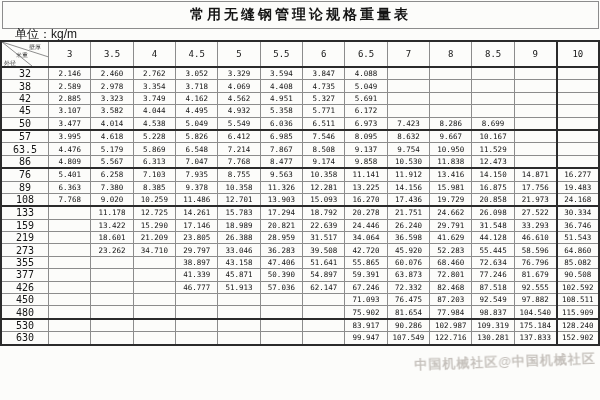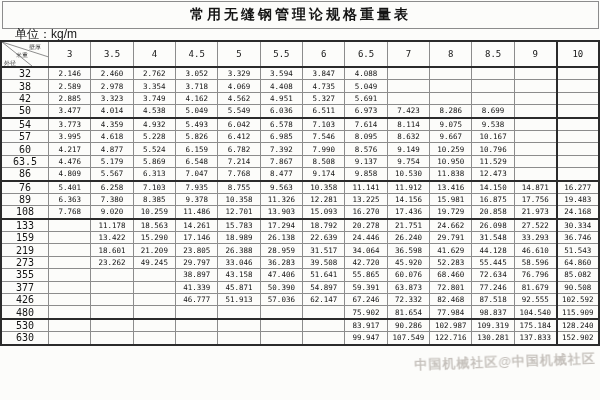--- a/index.html
+++ b/index.html
@@ -131,81 +131,65 @@
           <td>4.562</td>
           <td>4.951</td>
           <td>5.327</td>
           <td>5.691</td>
           <td></td>
           <td></td>
           <td></td>
           <td></td>
           <td class="col-last"></td>
         </tr>
+        <tr>
+          <td class="rowhead">45</td>
+          <td>3.107</td>
+          <td>3.582</td>
+          <td>4.044</td>
+          <td>4.495</td>
+          <td>4.932</td>
+          <td>5.358</td>
+          <td>5.771</td>
+          <td>6.172</td>
+          <td></td>
+          <td></td>
+          <td></td>
+          <td></td>
+          <td class="col-last"></td>
+        </tr>
         <tr class="group-end">
           <td class="rowhead">50</td>
           <td>3.477</td>
           <td>4.014</td>
           <td>4.538</td>
           <td>5.049</td>
           <td>5.549</td>
           <td>6.036</td>
           <td>6.511</td>
           <td>6.973</td>
           <td>7.423</td>
           <td>8.286</td>
           <td>8.699</td>
           <td></td>
           <td class="col-last"></td>
         </tr>
         <tr>
-          <td class="rowhead">54</td>
-          <td>3.773</td>
-          <td>4.359</td>
-          <td>4.932</td>
-          <td>5.493</td>
-          <td>6.042</td>
-          <td>6.578</td>
-          <td>7.103</td>
-          <td>7.614</td>
-          <td>8.114</td>
-          <td>9.075</td>
-          <td>9.538</td>
-          <td></td>
-          <td class="col-last"></td>
-        </tr>
-        <tr>
           <td class="rowhead">57</td>
           <td>3.995</td>
           <td>4.618</td>
           <td>5.228</td>
           <td>5.826</td>
           <td>6.412</td>
           <td>6.985</td>
           <td>7.546</td>
           <td>8.095</td>
           <td>8.632</td>
           <td>9.667</td>
           <td>10.167</td>
-          <td></td>
-          <td class="col-last"></td>
-        </tr>
-        <tr>
-          <td class="rowhead">60</td>
-          <td>4.217</td>
-          <td>4.877</td>
-          <td>5.524</td>
-          <td>6.159</td>
-          <td>6.782</td>
-          <td>7.392</td>
-          <td>7.990</td>
-          <td>8.576</td>
-          <td>9.149</td>
-          <td>10.259</td>
-          <td>10.796</td>
           <td></td>
           <td class="col-last"></td>
         </tr>
         <tr>
           <td class="rowhead">63.5</td>
           <td>4.476</td>
           <td>5.179</td>
           <td>5.869</td>
           <td>6.548</td>
           <td>7.214</td>
@@ -279,40 +263,40 @@
           <td>17.436</td>
           <td>19.729</td>
           <td>20.858</td>
           <td>21.973</td>
           <td class="col-last">24.168</td>
         </tr>
         <tr>
           <td class="rowhead">133</td>
           <td></td>
           <td>11.178</td>
-          <td>18.563</td>
+          <td>12.725</td>
           <td>14.261</td>
           <td>15.783</td>
           <td>17.294</td>
           <td>18.792</td>
           <td>20.278</td>
           <td>21.751</td>
           <td>24.662</td>
           <td>26.098</td>
           <td>27.522</td>
           <td class="col-last">30.334</td>
         </tr>
         <tr>
           <td class="rowhead">159</td>
           <td></td>
           <td>13.422</td>
           <td>15.290</td>
           <td>17.146</td>
           <td>18.989</td>
-          <td>26.138</td>
+          <td>20.821</td>
           <td>22.639</td>
           <td>24.446</td>
           <td>26.240</td>
           <td>29.791</td>
           <td>31.548</td>
           <td>33.293</td>
           <td class="col-last">36.746</td>
         </tr>
         <tr>
           <td class="rowhead">219</td>
@@ -327,21 +311,21 @@
           <td>36.598</td>
           <td>41.629</td>
           <td>44.128</td>
           <td>46.610</td>
           <td class="col-last">51.543</td>
         </tr>
         <tr>
           <td class="rowhead">273</td>
           <td></td>
           <td>23.262</td>
-          <td>49.245</td>
+          <td>34.710</td>
           <td>29.797</td>
           <td>33.046</td>
           <td>36.283</td>
           <td>39.508</td>
           <td>42.720</td>
           <td>45.920</td>
           <td>52.283</td>
           <td>55.445</td>
           <td>58.596</td>
           <td class="col-last">64.860</td>
@@ -387,20 +371,36 @@
           <td>51.913</td>
           <td>57.036</td>
           <td>62.147</td>
           <td>67.246</td>
           <td>72.332</td>
           <td>82.468</td>
           <td>87.518</td>
           <td>92.555</td>
           <td class="col-last">102.592</td>
         </tr>
+        <tr>
+          <td class="rowhead">450</td>
+          <td></td>
+          <td></td>
+          <td></td>
+          <td></td>
+          <td></td>
+          <td></td>
+          <td></td>
+          <td>71.093</td>
+          <td>76.475</td>
+          <td>87.203</td>
+          <td>92.549</td>
+          <td>97.882</td>
+          <td class="col-last">108.511</td>
+        </tr>
         <tr class="group-end">
           <td class="rowhead">480</td>
           <td></td>
           <td></td>
           <td></td>
           <td></td>
           <td></td>
           <td></td>
           <td></td>
           <td>75.902</td>

